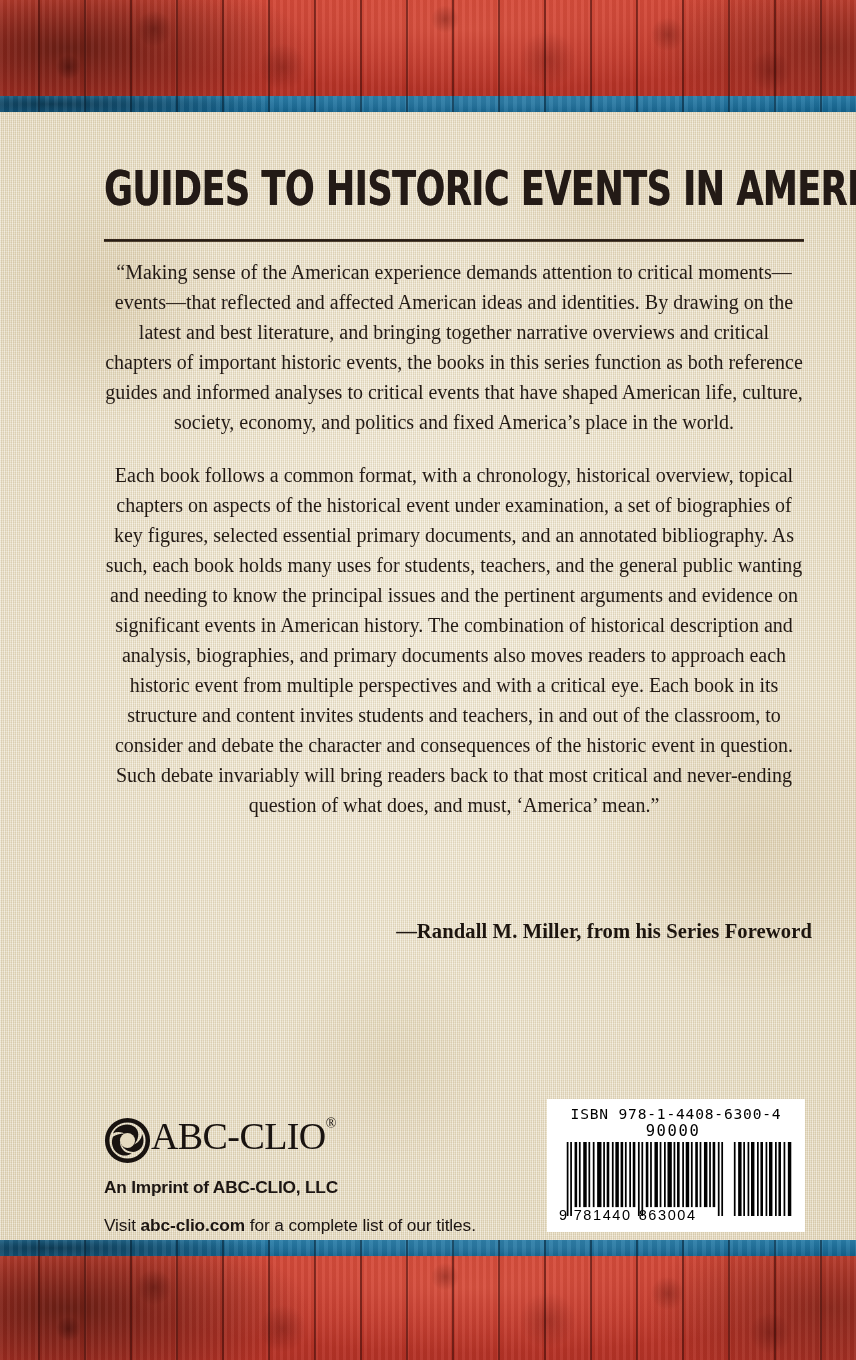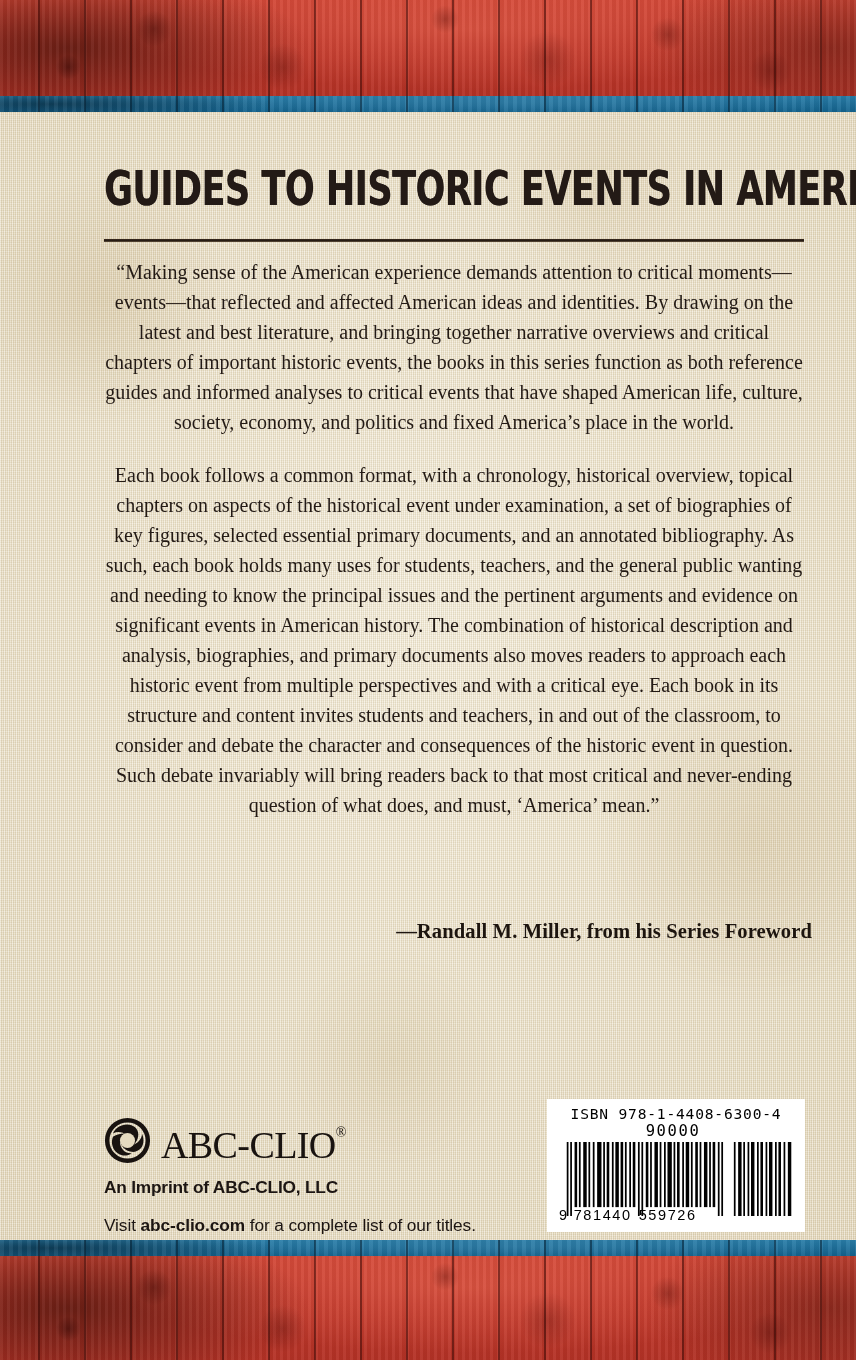--- a/index.html
+++ b/index.html
@@ -190,21 +190,21 @@
     top: 930px;
     font-family: "Liberation Sans", sans-serif;
     font-size: 13.3px;
     font-weight: 700;
     color: #221a13;
     letter-spacing: -0.1px;
   }
 
   
   .pub-block { position: absolute; left: 104px; top: 1005px; }
-  .pub-logo-row { display: flex; align-items: flex-end; gap: 10px; }
+  .pub-logo-row { display: flex; align-items: flex-start; }
   .pub-mark { width: 47px; height: 47px; flex: none; display:block; }
   .pub-word {
     font-family: "Liberation Serif", serif;
     font-size: 38px;
     letter-spacing: -0.6px;
     color: #191310;
     position: relative;
     line-height: 1;
     white-space: nowrap;
   }
@@ -379,19 +379,19 @@
               <rect x="38" y="0" width="2" height="100"></rect>
                 <rect x="42" y="0" width="4" height="100"></rect>
               <rect x="49" y="0" width="2" height="100"></rect>
                 <rect x="53" y="0" width="3" height="100"></rect>
               <rect x="59" y="0" width="2" height="100"></rect>
                 <rect x="64" y="0" width="4" height="100"></rect>
             </g>
           </svg>
         </div>
         <div class="ean-digits">
-          <span class="lead">9</span><span>781440</span><span style="display:inline-block;width:7px"></span><span>559726</span>
+          <span class="lead">9</span><span>781440</span><span style="display:inline-block;width:7px"></span><span>863004</span>
         </div>
       </div>
     </div>
 
   </div>
 </div>
 
 </body></html>

